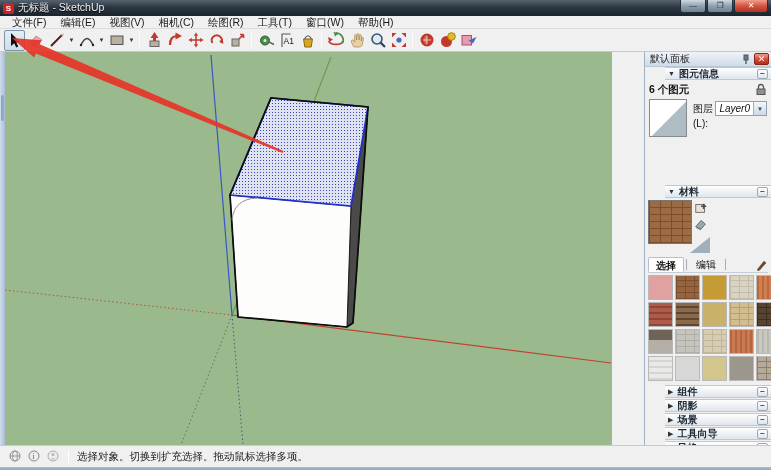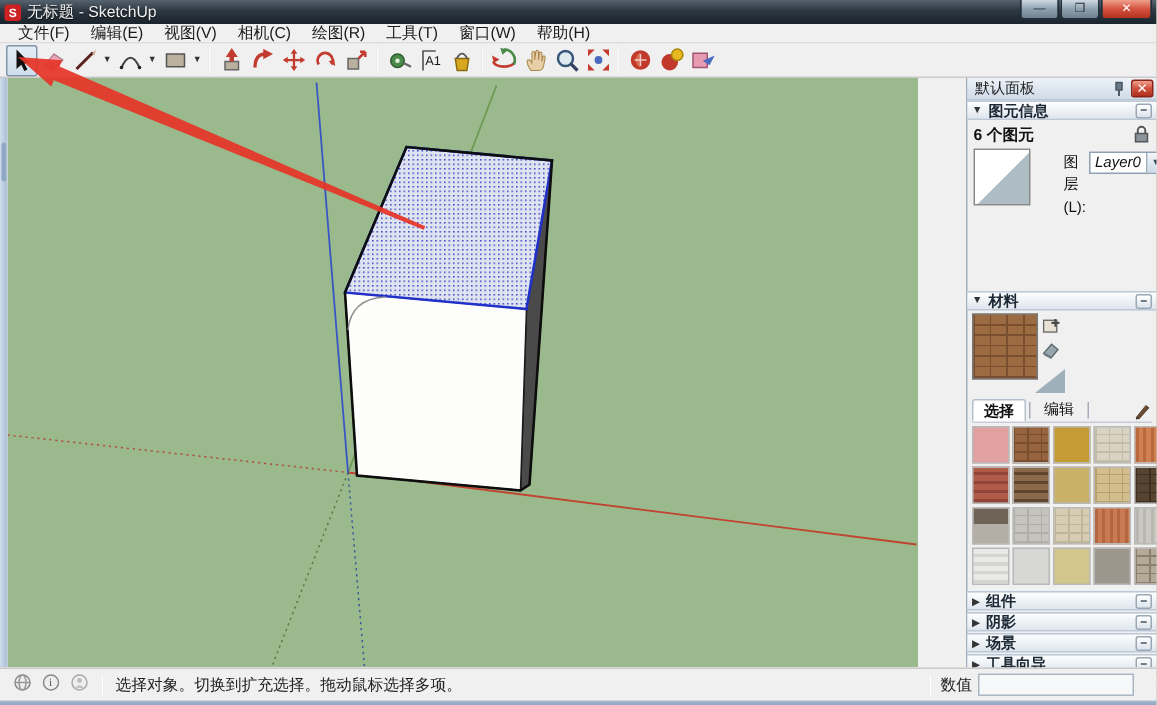--- a/index.html
+++ b/index.html
@@ -40,30 +40,30 @@
   .viewport svg { display:block; }
 
   
   .panel { width:127px; height:100%; background:#f0f0f0; border-left:1px solid #9fb0c0; display:flex; flex-direction:column; font-size:10.5px; }
   .panel-title { height:15px; background:linear-gradient(#eef3f9,#cfdbe8); border-bottom:1px solid #b9c6d4;
     display:flex; align-items:center; padding:0 2px 0 5px; font-size:10px; color:#222; }
   .panel-title .spacer { flex:1; }
   .pt-close { width:15px; height:12px; margin-left:3px; background:linear-gradient(#ef9f8d,#d0503d 50%,#ad2f1d);
     border:1px solid #8a2417; border-radius:2px; color:#fff; font-size:9px; line-height:10px; text-align:center; }
   .sec-header { height:13px; background:linear-gradient(#fdfefe,#dfe6ee); border:1px solid #bcc8d6; border-left:none; border-right:none;
-    display:flex; align-items:center; padding:0 3px; font-weight:bold; color:#1c2834; font-size:10px; }
+    display:flex; align-items:center; padding:0 3px; font-weight:bold; color:#1c2834; font-size:10px;margin-left:20px; }
   .sec-header .tri { font-size:7px; margin-right:4px; color:#333; }
   .sec-header .spacer { flex:1; }
   .mini-btn { width:11px; height:10px; border:1px solid #9aa8b6; border-radius:2px; background:linear-gradient(#fff,#dde4ec);
     font-size:8px; line-height:8px; text-align:center; color:#345; }
 
   .ei-body { padding:2px 4px 6px 4px; }
   .ei-row1 { display:flex; align-items:center; height:15px; }
   .ei-count { font-weight:bold; font-size:10.5px; color:#111; }
-  .ei-row2 { display:flex; margin-top:2px;gap:16px; }
+  .ei-row2 { display:flex; margin-top:2px; }
   .ei-thumb { width:38px; height:38px; border:1px solid #8a8a8a; background:#fff; flex:none; }
   .ei-right { flex:1; display:flex; align-items:flex-start; padding-left:6px; padding-top:2px; }
   .layer-label { font-size:10px; color:#111; margin-right:2px; line-height:15px; }
   .select-box { flex:1; height:15px; border:1px solid #8ea0b2; background:#fff; display:flex; align-items:center; }
   .select-box .val { flex:1; padding:0 3px; font-size:10px; color:#111; white-space:nowrap; overflow:hidden;font-style:italic; }
   .dd-btn { width:13px; height:100%; background:linear-gradient(#f4f7fa,#cdd9e4); border-left:1px solid #9fb0c0;
     font-size:6px; color:#345; display:flex; align-items:center; justify-content:center; }
   .ei-gap { height:42px; }
 
   .mat-body { padding:2px 3px 0 3px; }
@@ -455,25 +455,20 @@
             <text x="4.6" y="8.6" font-size="7.5" fill="#555" font-family="serif">i</text>
           </svg></div>
         <div><svg width="12" height="12" viewBox="0 0 12 12">
             <circle cx="6" cy="6" r="5" fill="#eee" stroke="#aaa"></circle>
             <circle cx="6" cy="4.6" r="1.6" fill="#bbb"></circle>
             <path d="M3 9.5 Q6 6.5 9 9.5" fill="#bbb"></path>
           </svg></div>
       </div>
     <div class="sb-sep"></div>
     <div class="status-msg">选择对象。切换到扩充选择。拖动鼠标选择多项。</div>
-    <div class="vcb">
-      <div class="sb-sep" style="margin-right:6px;"></div>
-      <span class="vcb-label">数值</span>
-      <div class="vcb-input"></div>
-    </div>
   </div>
 
   <div class="frame-bottom"></div>
 
   <svg class="annotation" viewBox="0 0 771 470">
     <polygon points="12,38 41.5,40.2 39.7,44.3 283.5,150.9 282.5,153.1 35.9,53.5 34.1,57.6" fill="#e53528" opacity="0.93"></polygon>
   </svg>
 </div>
 
 </body></html>

